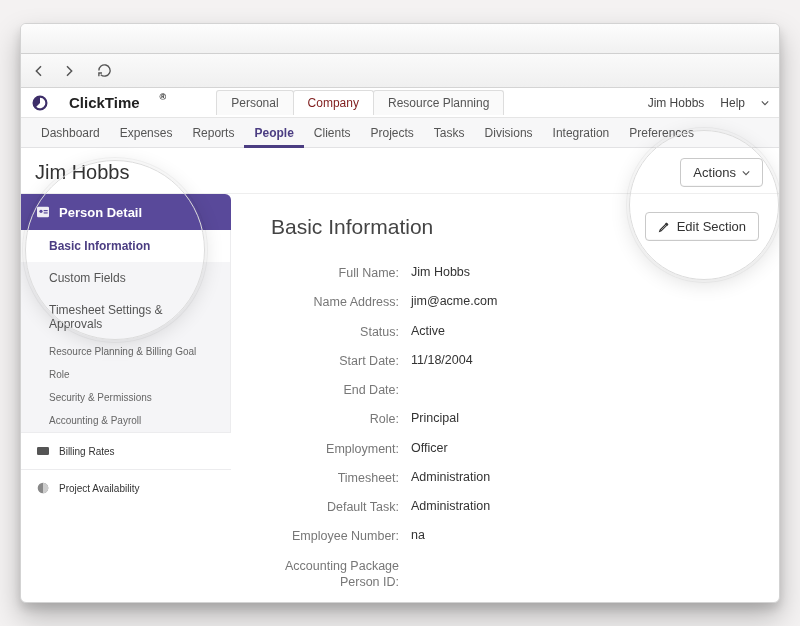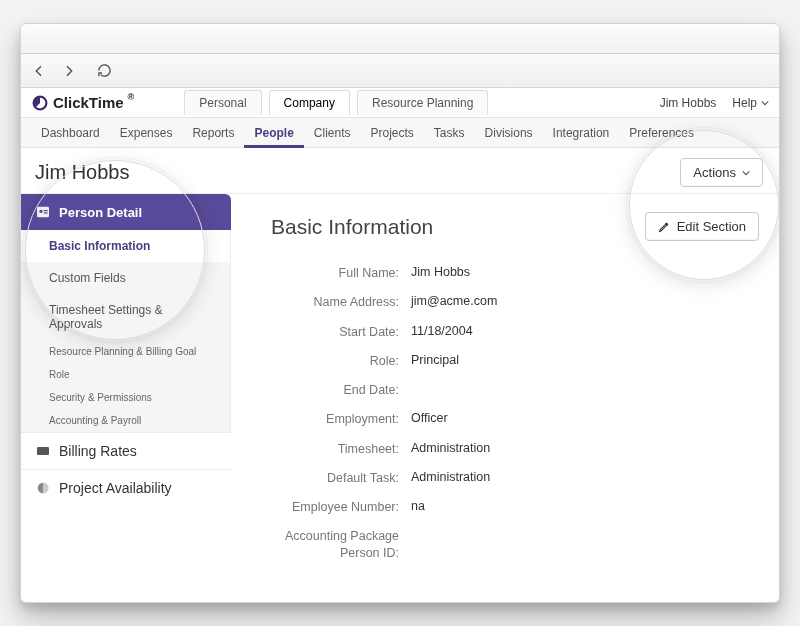--- a/index.html
+++ b/index.html
@@ -42,37 +42,37 @@
   .brandbar {
     height: 30px;
     display: flex;
     align-items: center;
     padding: 0 10px;
     border-bottom: 1px solid #e5e5e5;
     font-size: 12px;
     color: #444;
   }
   .logo {
-    display: flex; align-items: center; gap: 4px;
+    display: flex; align-items: center; gap: 20px;
     font-weight: bold; font-size: 15px; color:#222;
   }
   .logo svg { display:block; }
-  .tabs1 { display: flex; gap: 8px; margin-left: 50px; }
+  .tabs1 { display: flex; gap: 0; margin-left: 50px; }
   .tabs1 .tab {
     padding: 5px 14px;
     border: 1px solid #ddd;
     border-bottom: none;
     background: #fafafa;
     border-radius: 3px 3px 0 0;
     margin-right: -1px;
     color:#555; font-size:12px;
   }
-  .tabs1 .tab.active { color:#000000; background:#fff; font-weight:500; }
+  .tabs1 .tab.active { color:#7f1d1d; background:#fff; font-weight:500; }
   .brandbar .right { margin-left: auto; display:flex; gap:16px; align-items:center; }
-  .help { display:flex; align-items:center; gap:4px; }
+  .help { display:flex; align-items:center; gap:16px; }
   .navrow {
     height: 30px;
     background: #f7f7f8;
     border-bottom: 1px solid #e2e2e4;
     display: flex; align-items: flex-start;
     padding: 0 10px;
     font-size: 12px;
     color: #555;
   }
   .navrow .item {
@@ -140,21 +140,21 @@
     background:#fff;
     color:#4b3d82;
     font-weight:600;
   }
   .side-list .sitem.small {
     font-size:10px; color:#666; padding:6px 14px 6px 28px;
   }
   .side-sec {
     display:flex; align-items:center; gap:8px;
     padding: 10px 14px;
-    color:#333; font-size:14px;
+    color:#333; font-size:10px;
     background:#fff;
     border-top:1px solid #ececee;
   }
   .main {
     flex:1;
     padding: 18px 20px 0 40px;
     overflow:auto;
     position:relative;
   }
   .main-header {
@@ -330,30 +330,34 @@
       <div class="fields" id="fields">
           <div class="field-row">
             <div class="label">Full Name:</div>
             <div class="value">Jim Hobbs</div>
           </div>
           <div class="field-row">
             <div class="label">Name Address:</div>
             <div class="value">jim@acme.com</div>
           </div>
           <div class="field-row">
+            <div class="label">Status:</div>
+            <div class="value">Active</div>
+          </div>
+          <div class="field-row">
             <div class="label">Start Date:</div>
             <div class="value">11/18/2004</div>
           </div>
           <div class="field-row">
+            <div class="label">End Date:</div>
+            <div class="value"></div>
+          </div>
+          <div class="field-row">
             <div class="label">Role:</div>
             <div class="value">Principal</div>
-          </div>
-          <div class="field-row">
-            <div class="label">End Date:</div>
-            <div class="value"></div>
           </div>
           <div class="field-row">
             <div class="label">Employment:</div>
             <div class="value">Officer</div>
           </div>
           <div class="field-row">
             <div class="label">Timesheet:</div>
             <div class="value">Administration</div>
           </div>
           <div class="field-row">

